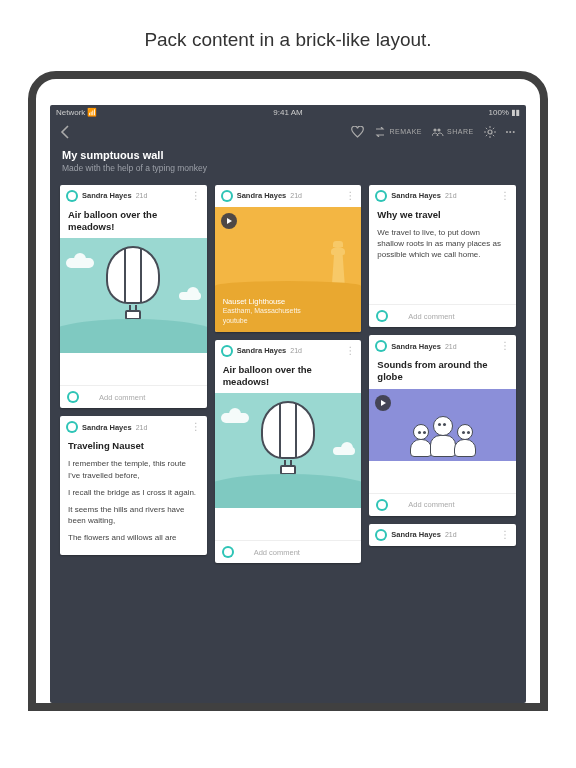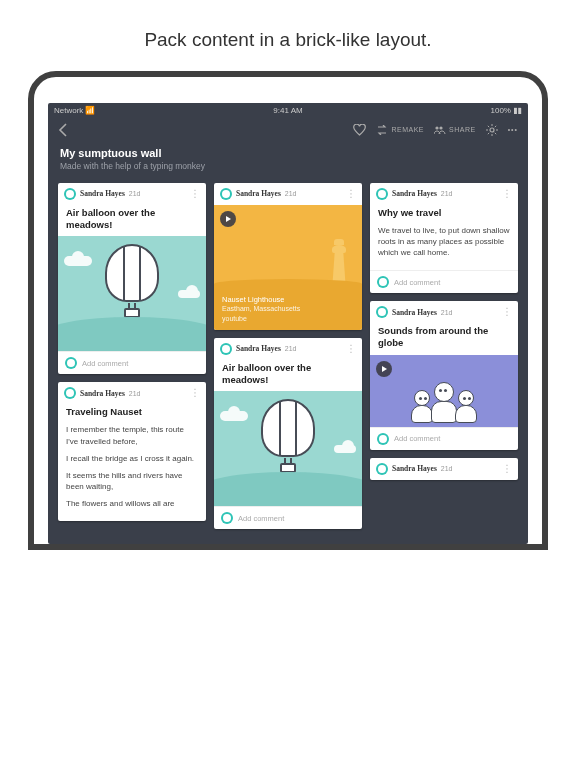--- a/index.html
+++ b/index.html
@@ -1,43 +1,43 @@
 <!DOCTYPE html>
 <html><head>
 <meta charset="utf-8">
 <style>
 * { box-sizing: border-box; margin: 0; padding: 0; }
 body { font-family: -apple-system, Helvetica, Arial, sans-serif; background: #fff; width: 576px; height: 768px; overflow: hidden; }
 .promo { text-align: center; padding: 22px 20px 18px; }
 .promo h1 { font-family: Georgia, 'Times New Roman', serif; font-weight: 700; font-size: 34px; color: #111; }
 .promo p { font-size: 19px; color: #333; margin-top: 6px; line-height: 1.3; }
-.tablet { margin: 0 auto; width: 520px; height: 479px; border: 6px solid #404040; border-radius: 28px 28px 0 0; background: #fff; padding: 26px 14px 0; overflow: hidden; }
+.tablet { margin: 0 auto; width: 520px; height: 640px; border: 8px solid #404040; border-radius: 28px 28px 0 0; background: #fff; padding: 26px 14px 0; overflow: hidden; }
 .screen { width: 100%; height: 100%; background: #3a3f4a; border-radius: 2px; overflow: hidden; position: relative; font-size: 9px; color: #fff; }
 .statusbar { display: flex; justify-content: space-between; padding: 3px 6px; font-size: 8px; color: #ccc; }
 .statusbar .center { position: absolute; left: 50%; transform: translateX(-50%); }
 .topbar { display: flex; align-items: center; padding: 5px 10px 2px; gap: 10px; color: #aaa; }
 .topbar .spacer { flex: 1; }
 .topbar .act { display: flex; align-items: center; gap: 3px; font-size: 7px; letter-spacing: .5px; }
 .topbar svg { display: block; }
 .titleblock { padding: 8px 12px 12px; }
 .titleblock h2 { font-size: 11px; font-weight: 600; }
 .titleblock .sub { font-size: 8.5px; color: #9ca0a8; margin-top: 2px; }
 .wall { display: flex; gap: 8px; padding: 0 10px 10px; height: 500px; overflow: hidden; }
 .col { flex: 1; display: flex; flex-direction: column; gap: 8px; }
 .card { background: #fff; border-radius: 2px; color: #222; overflow: hidden; box-shadow: 0 1px 2px rgba(0,0,0,.3); }
 .card-head { display: flex; align-items: center; padding: 5px 6px; gap: 4px; }
 .avatar { width: 12px; height: 12px; border-radius: 50%; background: #2ec4b6; position: relative; }
 .avatar::after { content:''; position:absolute; inset:2px; border-radius:50%; background:#fff; }
-.author { font-size: 7.5px; font-weight: 600; color: #333; font-family: Liberation Serif, serif; }
+.author { font-size: 7.5px; font-weight: 600; color: #333; }
 .ago { font-size: 7px; color: #999; }
 .dots { margin-left: auto; color: #bbb; font-size: 10px; line-height: 1; }
 .card-title { font-size: 9.5px; font-weight: 600; padding: 2px 8px 6px; line-height: 1.25; }
 .card-body { font-size: 8px; padding: 0 8px 6px; color: #444; line-height: 1.4; }
 .card-body p { margin-bottom: 6px; }
-.card-comment { display: flex; align-items: center; gap: 5px; padding: 5px 7px; border-top: 1px solid #eee; }
+.card-comment { display: flex; align-items: center; gap: 20px; padding: 5px 7px; border-top: 1px solid #eee; margin-top: 32px; }
 .card-comment .txt { font-size: 7.5px; color: #aaa; }
 .illus { position: relative; width: 100%; }
 .caption { padding: 6px 8px 7px; color: #fff; font-size: 7px; line-height: 1.3; }
 .caption .ct { font-weight: 400; font-size: 7.5px; color:#fff; }
 .caption .cs { color: rgba(255,255,255,.85); }
 .play { position: absolute; top: 8px; left: 8px; width: 16px; height: 16px; border-radius: 50%; background: rgba(60,60,70,.9); display: flex; align-items: center; justify-content: center; }
 .play::after { content:''; border-left: 5px solid #fff; border-top: 3px solid transparent; border-bottom: 3px solid transparent; margin-left: 1px; }
 
 .balloon-bg { background: #9ad8d1; height: 115px; position: relative; overflow:hidden; }
 .balloon { position:absolute; left:50%; transform:translateX(-50%); top:8px; }

